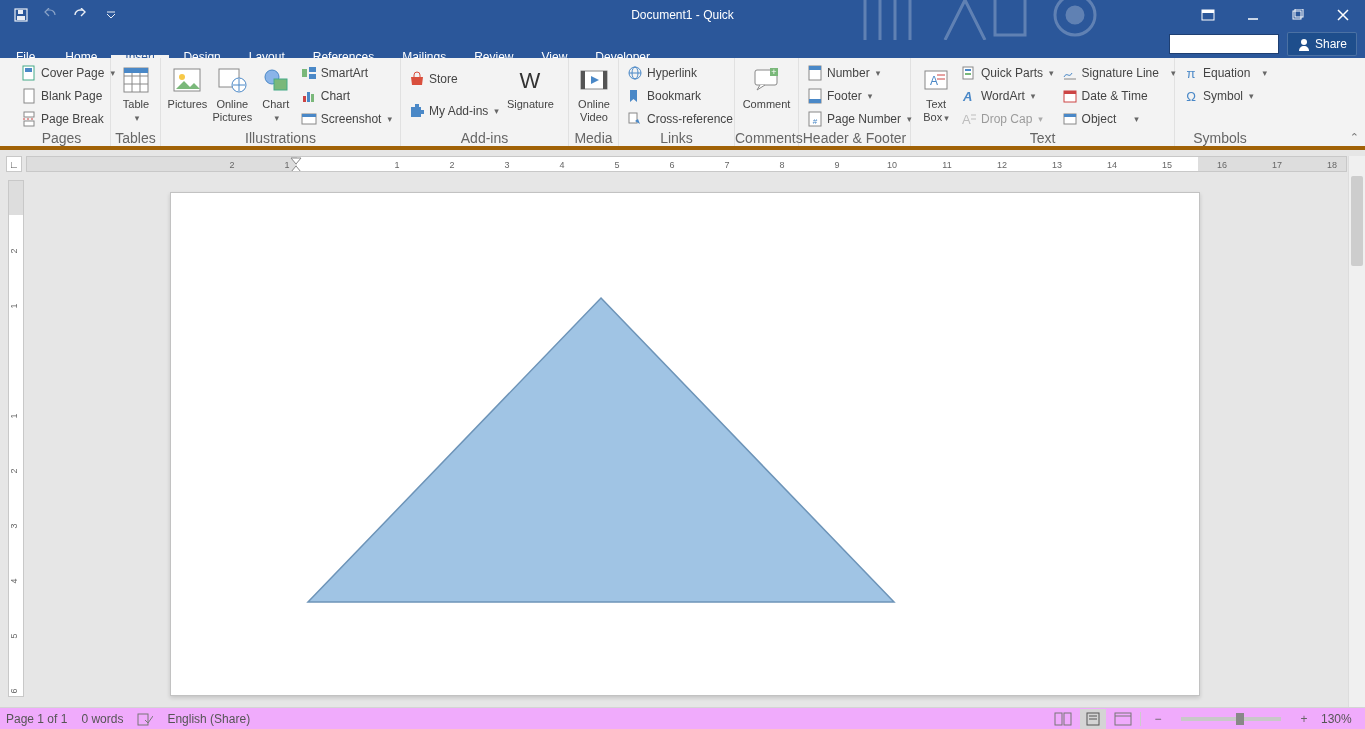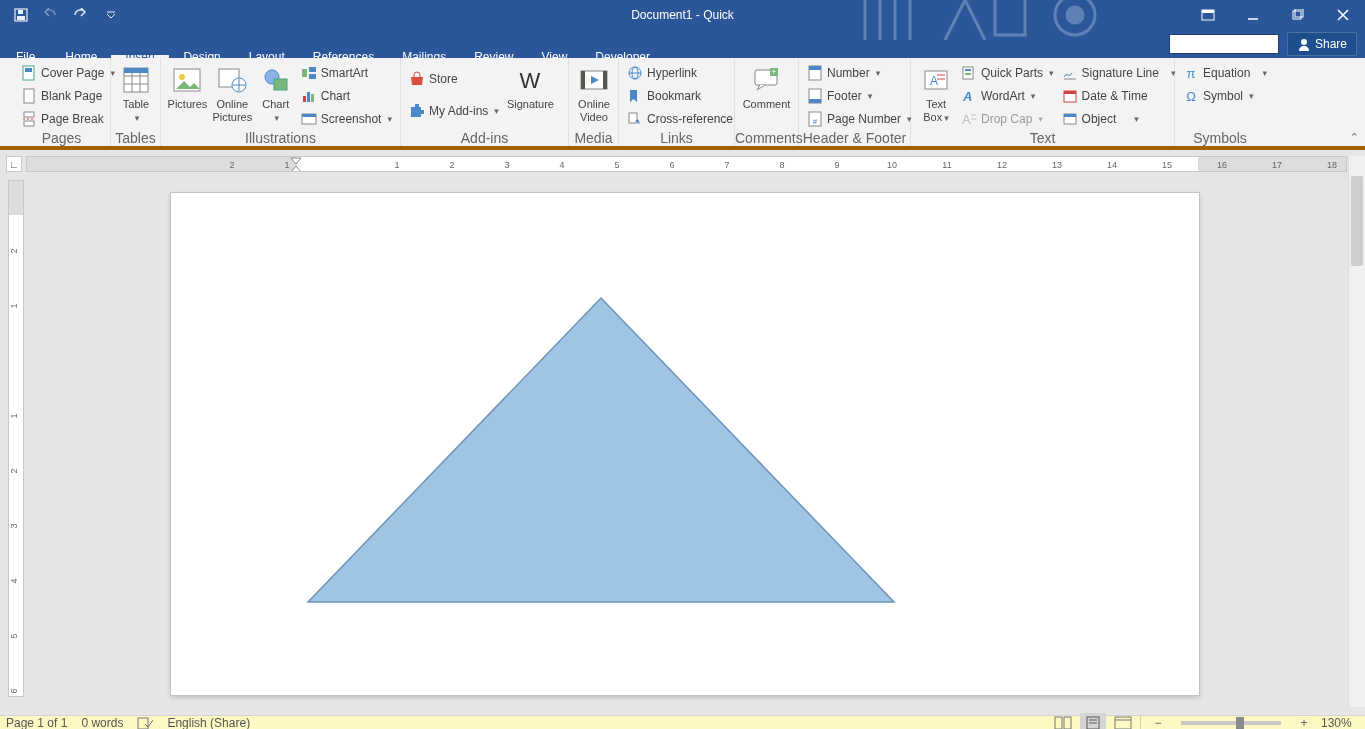--- a/index.html
+++ b/index.html
@@ -46,21 +46,21 @@
 .hruler .shade-r { position: absolute; right: 0; top: 0; bottom: 0; width: 148px; background: #ddd; }
 .vruler { position: absolute; top: 30px; left: 8px; width: 16px; bottom: 10px; background: #fff; border: 1px solid #c8c8c8; }
 .vruler .shade-t { position: absolute; left:0; right:0; top:0; height: 34px; background:#ddd; }
 .page { position: absolute; top: 42px; left: 170px; width: 1030px; height: 504px; background: #fff; border: 1px solid #c2c2c2; box-shadow: 0 2px 4px rgba(0,0,0,.15); }
 .triangle { position: absolute; left: 135px; top: 103px; }
 .tabstop { position: absolute; left: 6px; top: 6px; width: 16px; height: 16px; background: #fff; border: 1px solid #c8c8c8; display:flex; align-items:center; justify-content:center; font-size:10px; color:#555;}
 .vscroll { position: absolute; top: 6px; right: 0; bottom: 0; width: 17px; background: #f0f0f0; border-left:1px solid #ddd; }
 .vscroll .thumb { position:absolute; left:2px; right:2px; top: 20px; height: 90px; background:#cdcdcd; border-radius:2px; }
 
 
-.statusbar { position: absolute; bottom: 0; left: 0; right: 0; height: 14px; background: #fef9c3; border-top: 1px solid #d4d4d4; display: flex; align-items: center; font-size: 12px; color: #555; padding: 0 6px; gap: 14px; }
+.statusbar { position: absolute; bottom: 0; left: 0; right: 0; height: 22px; background: #f0abfc; border-top: 1px solid #d4d4d4; display: flex; align-items: center; font-size: 12px; color: #555; padding: 0 6px; gap: 14px; }
 .statusbar .right { margin-left: auto; display: flex; align-items: center; gap: 4px; }
 .statusbar .viewbtn { width: 26px; height: 20px; display: flex; align-items: center; justify-content: center; color: #666; }
 .statusbar .viewbtn.active { background: #d4d4d4; }
 .statusbar .zoomslider { width: 100px; height: 4px; background: #c8c8c8; position: relative; margin: 0 6px; }
 .statusbar .zoomslider .knob { position: absolute; top: -4px; left: 55px; width: 8px; height: 12px; background: #888; }
 .sb-sep { width:1px; height:14px; background:#ccc; }
 
 svg { display: block; }
 </style>
 </head>

